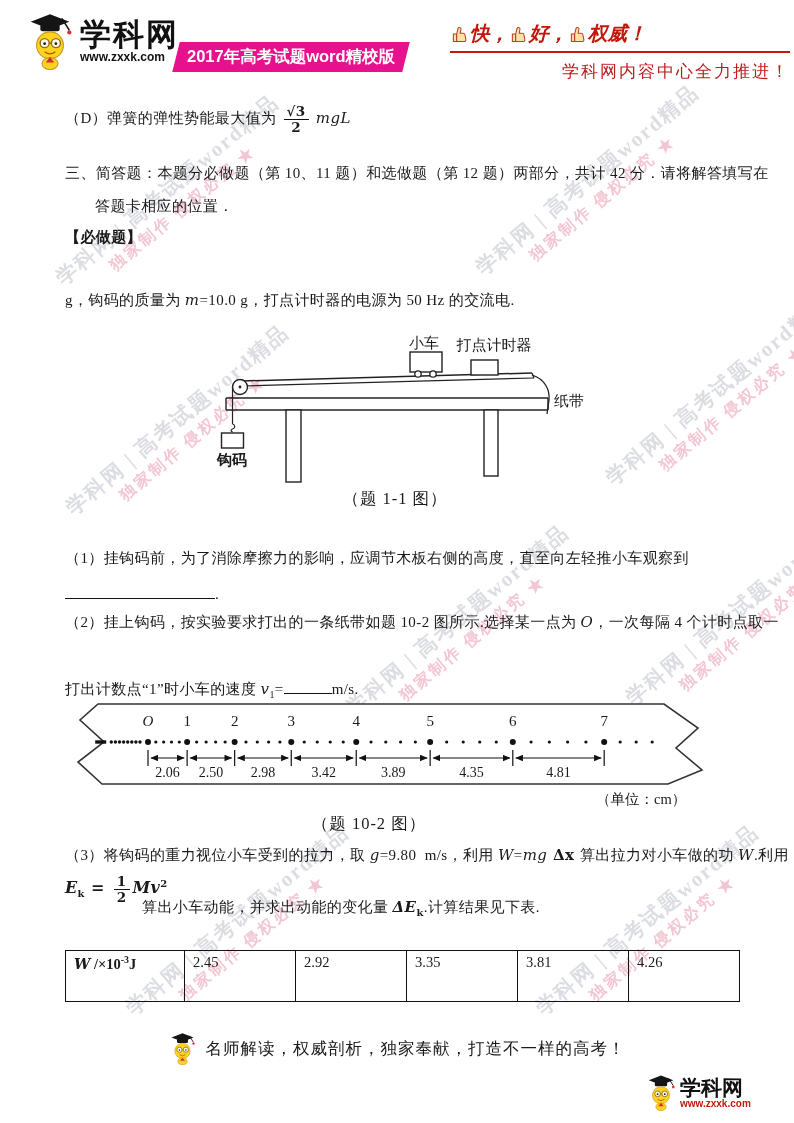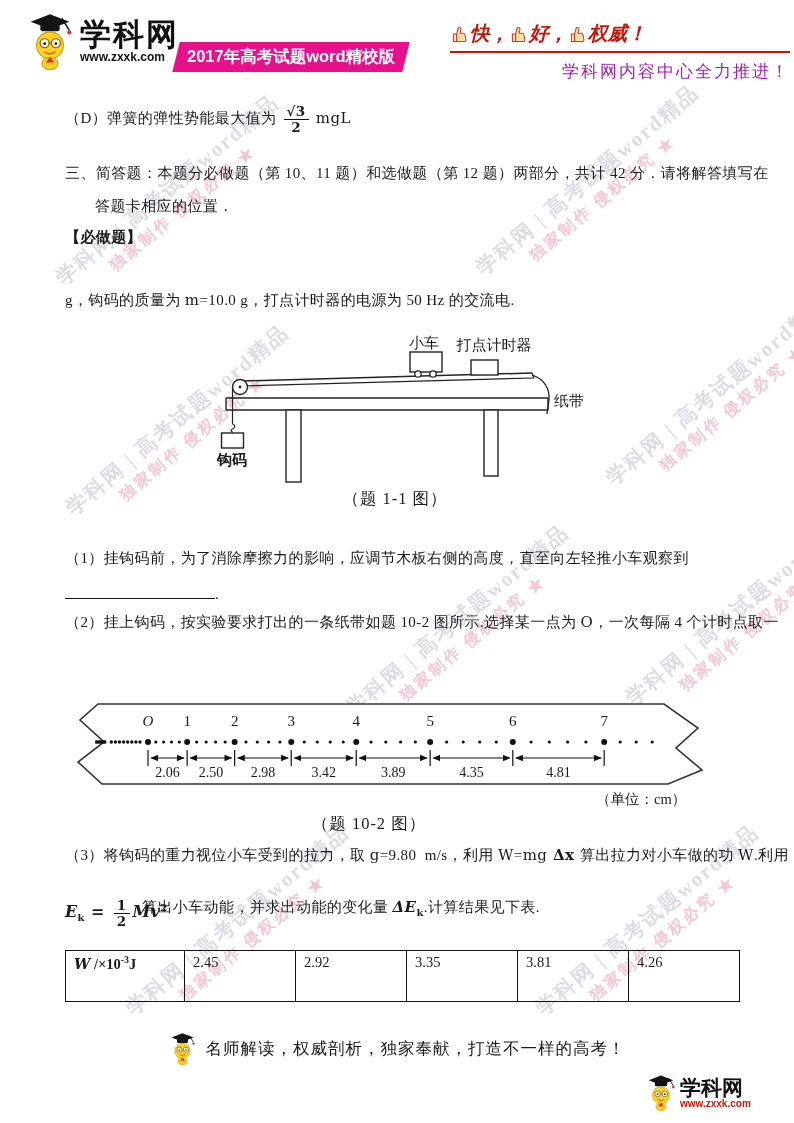--- a/index.html
+++ b/index.html
@@ -18,24 +18,24 @@
   .logo-url{font-family:"Liberation Sans","DejaVu Sans",sans-serif;font-weight:bold;font-size:12px;color:#111;}
   .banner{position:absolute;left:176px;top:42px;width:230px;height:30px;background:#e7118d;
           transform:skewX(-14deg);z-index:2;display:flex;align-items:center;justify-content:center;}
   .banner span{transform:skewX(14deg);color:#fff;font-weight:bold;font-size:16.5px;
                font-family:"Liberation Sans","DejaVu Sans",sans-serif;white-space:nowrap;}
   .slogan{position:absolute;left:450px;top:20px;width:340px;z-index:2;
           font-weight:bold;font-style:italic;font-size:19.5px;color:#c2170a;white-space:nowrap;
           border-bottom:2px solid #c2170a;padding-bottom:4px;display:flex;align-items:center;}
   .thumb{width:18px;height:18px;margin:0 1px;}
   .subslogan{position:absolute;left:450px;top:60px;width:340px;text-align:right;z-index:2;
-             font-size:17px;color:#a21caf;letter-spacing:2px;white-space:nowrap;}
+             font-size:17px;color:#b91c1c;letter-spacing:2px;white-space:nowrap;}
   
   .tline{position:absolute;font-size:15px;letter-spacing:.4px;white-space:nowrap;z-index:1;}
-  .mi{font-family:"DejaVu Serif",serif;margin-top:40px;}
+  .mi{font-style:italic;font-family:"DejaVu Serif",serif;margin-top:40px;}
   .mb{font-weight:bold;font-family:"DejaVu Serif",serif;}
   .bimb{font-weight:bold;font-style:italic;font-family:"DejaVu Serif",serif;}
   .blank{display:inline-block;border-bottom:1px solid #111;height:14px;vertical-align:baseline;}
   .frac{display:inline-flex;flex-direction:column;align-items:center;vertical-align:middle;
         font-family:"DejaVu Serif",serif;font-weight:bold;line-height:1.1;font-size:13.5px;margin:0 3px;}
   .frac .fn{border-bottom:1.5px solid #111;padding:0 3px;}
   sub,sup{font-size:10px;}
   
   .fig1wrap{position:absolute;left:180px;top:334px;width:430px;z-index:1;}
   .figcap{text-align:center;font-size:16.5px;letter-spacing:1px;}
@@ -202,20 +202,23 @@
     <div class="figcap">（题 1-1 图）</div>
   </div>
 
   <div class="tline" style="left:65px;top:549px">（1）挂钩码前，为了消除摩擦力的影响，应调节木板右侧的高度，直至向左轻推小车观察到</div>
   <div class="tline" style="left:65px;top:584px">
     <span class="blank" style="width:150px"></span><span>.</span>
   </div>
 
   <div class="tline" style="left:65px;top:613px">
     <span>（2）挂上钩码，按实验要求打出的一条纸带如题 10-2 图所示.选择某一点为 </span><span class="mi">O</span><span>，一次每隔 4 个计时点取一</span>
+  </div>
+  <div class="tline" style="left:65px;top:679px">
+    <span>打出计数点“1”时小车的速度 </span><span class="mi">v</span><sub>1</sub><span>=</span><span class="blank" style="width:48px"></span><span>m/s.</span>
   </div>
 
   <div class="fig2wrap">
     <svg id="tape-svg" viewBox="0 0 680 92" width="680" height="92">
       <defs>
         <marker id="ahr" markerWidth="8" markerHeight="8" refX="6.5" refY="3" orient="auto">
             <path d="M0,0 L7,3 L0,6 z" fill="#111"></path>
           </marker>
         <marker id="ahl" markerWidth="8" markerHeight="8" refX="6.5" refY="3" orient="auto-start-reverse">
             <path d="M0,0 L7,3 L0,6 z" fill="#111"></path>
@@ -301,21 +304,21 @@
         <circle cx="578.1899999999999" cy="44" r="1.6" fill="#111"></circle>
         <circle cx="594.1899999999999" cy="44" r="1.6" fill="#111"></circle>
       </svg>
   </div>
   <div class="unitnote">（单位：cm）</div>
   <div class="cap2">（题 10-2 图）</div>
 
   <div class="tline" style="left:65px;top:846px">
     <span>（3）将钩码的重力视位小车受到的拉力，取 </span><span class="mi">g</span><span>=9.80</span><span style="white-space:pre">  m/s，利用 </span><span class="mi">W</span><span>=</span><span class="mi">mg</span><span class="mb"> Δx </span><span>算出拉力对小车做的功 </span><span class="mi">W</span><span>.利用</span>
   </div>
-  <div class="tline" style="left:65px;top:898px;font-size:16px">
+  <div class="tline" style="left:65px;top:874px;font-size:16px">
     <span class="bimb">E</span><sub class="mb">k</sub><span class="mb"> = </span><span class="frac">
         <span class="fn">1</span>
         <span>2</span>
       </span><span class="bimb">Mv</span><sup class="mb">2</sup>
   </div>
   <div class="tline" style="left:142px;top:898px">
     <span>算出小车动能，并求出动能的变化量 </span><span class="bimb">ΔE</span><sub class="mb">k</sub><span>.计算结果见下表.</span>
   </div>
 
   <table class="dtable">

